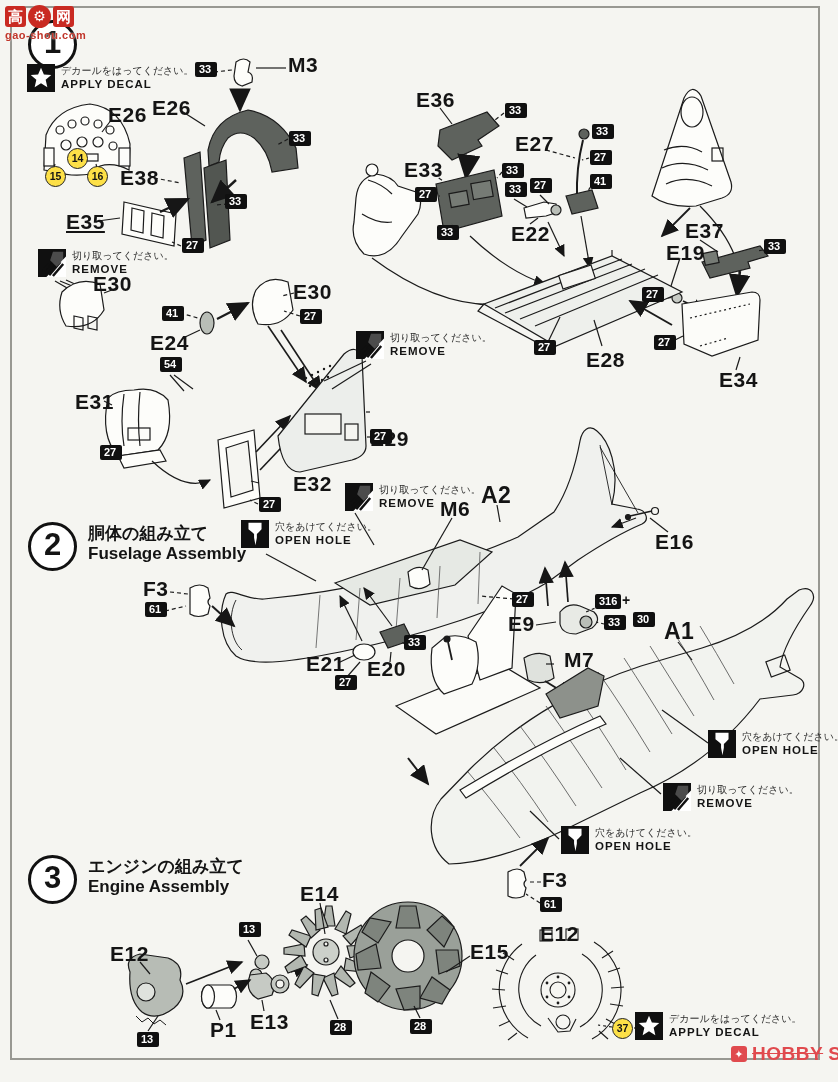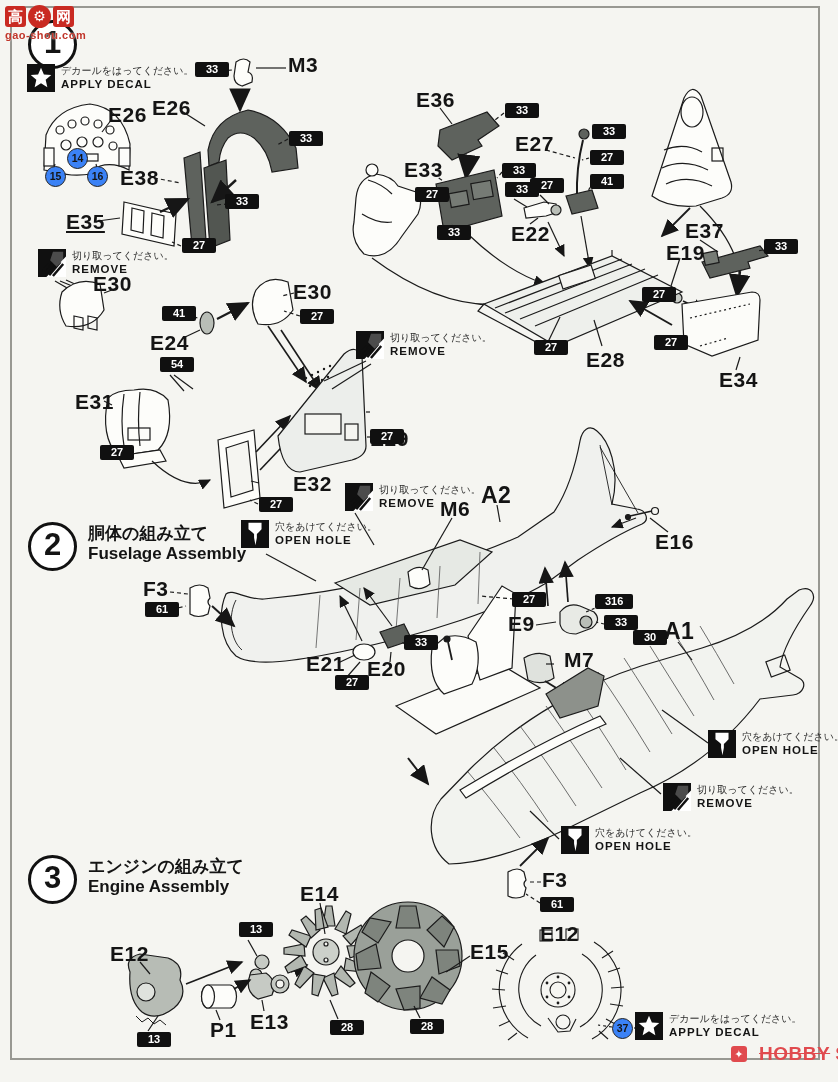--- a/index.html
+++ b/index.html
@@ -2,23 +2,23 @@
 <html><head>
 <meta charset="utf-8">
 <style>
   html,body{margin:0;padding:0;background:#e8e8e4;}
   .page{position:relative;width:838px;height:1082px;background:#f5f5f1;overflow:hidden;
         font-family:"Liberation Sans","DejaVu Sans",sans-serif;color:#141414;}
   .frame{position:absolute;left:10px;top:6px;width:806px;height:1050px;border:2px solid #989892;}
   .art{position:absolute;left:0;top:0;z-index:1;}
   .plabel{position:absolute;z-index:3;font-size:21px;font-weight:bold;letter-spacing:0.5px;white-space:nowrap;}
   .plabel.big{font-size:23px;}
-  .badge{position:absolute;z-index:3;min-width:14px;height:15px;padding:0 10px;background:#101010;color:#fff;
-         font-size:11px;font-weight:bold;line-height:15px;text-align:center;border-radius:2px;}
-  .decal{position:absolute;z-index:3;width:19px;height:19px;background:#3b82f6;border:1.6px solid #222;
+  .badge{position:absolute;z-index:3;min-width:14px;height:15px;padding:0 4px;background:#101010;color:#fff;
+         font-size:11px;font-weight:bold;line-height:15px;border-radius:2px;}
+  .decal{position:absolute;z-index:3;width:19px;height:19px;background:#fde047;border:1.6px solid #222;
          border-radius:50%;font-size:10.5px;font-weight:bold;line-height:19px;text-align:center;}
   .step{position:absolute;z-index:3;display:flex;gap:11px;align-items:flex-start;}
   .stepnum{width:43px;height:43px;flex:none;border:3.2px solid #111;border-radius:50%;background:#fff;
            font-size:31px;font-weight:bold;text-align:center;line-height:40px;}
   .steptitles{padding-top:1px;}
   .steptitles .jp{font-size:17px;font-weight:bold;line-height:21px;}
   .steptitles .en{font-size:17px;font-weight:bold;line-height:20px;}
   .note{position:absolute;z-index:3;display:flex;gap:6px;align-items:flex-start;}
   .nicon{width:28px;height:28px;flex:none;}
   .ntext .jp{font-size:10px;line-height:13px;white-space:nowrap;color:#2a2a2a;}
@@ -29,21 +29,21 @@
   .wm-gao .sq{width:21px;height:21px;background:#c92a22;color:#fff;font-size:15px;font-weight:bold;
               text-align:center;line-height:21px;border-radius:3px;}
   .wm-gao .gear{width:23px;height:23px;background:#c92a22;color:#fff;border-radius:50%;
                 font-size:14px;text-align:center;line-height:23px;}
   .wm-gao .url{margin-top:1px;color:#c0362a;font-size:11px;font-weight:bold;letter-spacing:0.5px;
                text-shadow:0 0 2px #fff;}
   .wm-hobby{position:absolute;left:731px;top:1043px;z-index:5;display:flex;gap:5px;align-items:center;
             color:#e04a4e;font-size:19px;font-weight:bold;letter-spacing:0.5px;}
   .wm-hobby .logo{width:16px;height:16px;background:#e04a4e;color:#fff;border-radius:3px;
                   font-size:11px;line-height:16px;text-align:center;font-weight:bold;}
-  .wm-hobby .w1{text-decoration:line-through;margin-left:7px;}
+  .wm-hobby .w1{text-decoration:line-through;}
 </style>
 </head>
 <body>
 
 <div class="page">
   <div class="frame"></div>
 
   <svg width="0" height="0" style="position:absolute">
     <defs>
       <symbol id="i-remove" viewBox="0 0 30 30">
@@ -583,21 +583,21 @@
   <div class="badge" style="left:590px;top:174px;">41</div>
   <div class="badge" style="left:160px;top:357px;">54</div>
   <div class="badge" style="left:145px;top:602px;">61</div>
   <div class="badge" style="left:540px;top:897px;">61</div>
   <div class="badge" style="left:137px;top:1032px;">13</div>
   <div class="badge" style="left:239px;top:922px;">13</div>
   <div class="badge" style="left:330px;top:1020px;">28</div>
   <div class="badge" style="left:410px;top:1019px;">28</div>
   <div class="badge" style="left:595px;top:594px;">316</div>
   <div class="plus" style="left:622px;top:592px;">+</div>
-  <div class="badge" style="left:633px;top:630px;">30</div>
+  <div class="badge" style="left:633px;top:612px;">30</div>
 
   <div class="decal" style="left:67px;top:148px;">14</div>
   <div class="decal" style="left:45px;top:166px;">15</div>
   <div class="decal" style="left:87px;top:166px;">16</div>
   <div class="decal" style="left:612px;top:1018px;">37</div>
 
   <div class="wm-gao">
     <div class="row">
       <div class="sq">高</div>
       <div class="gear">⚙</div>

